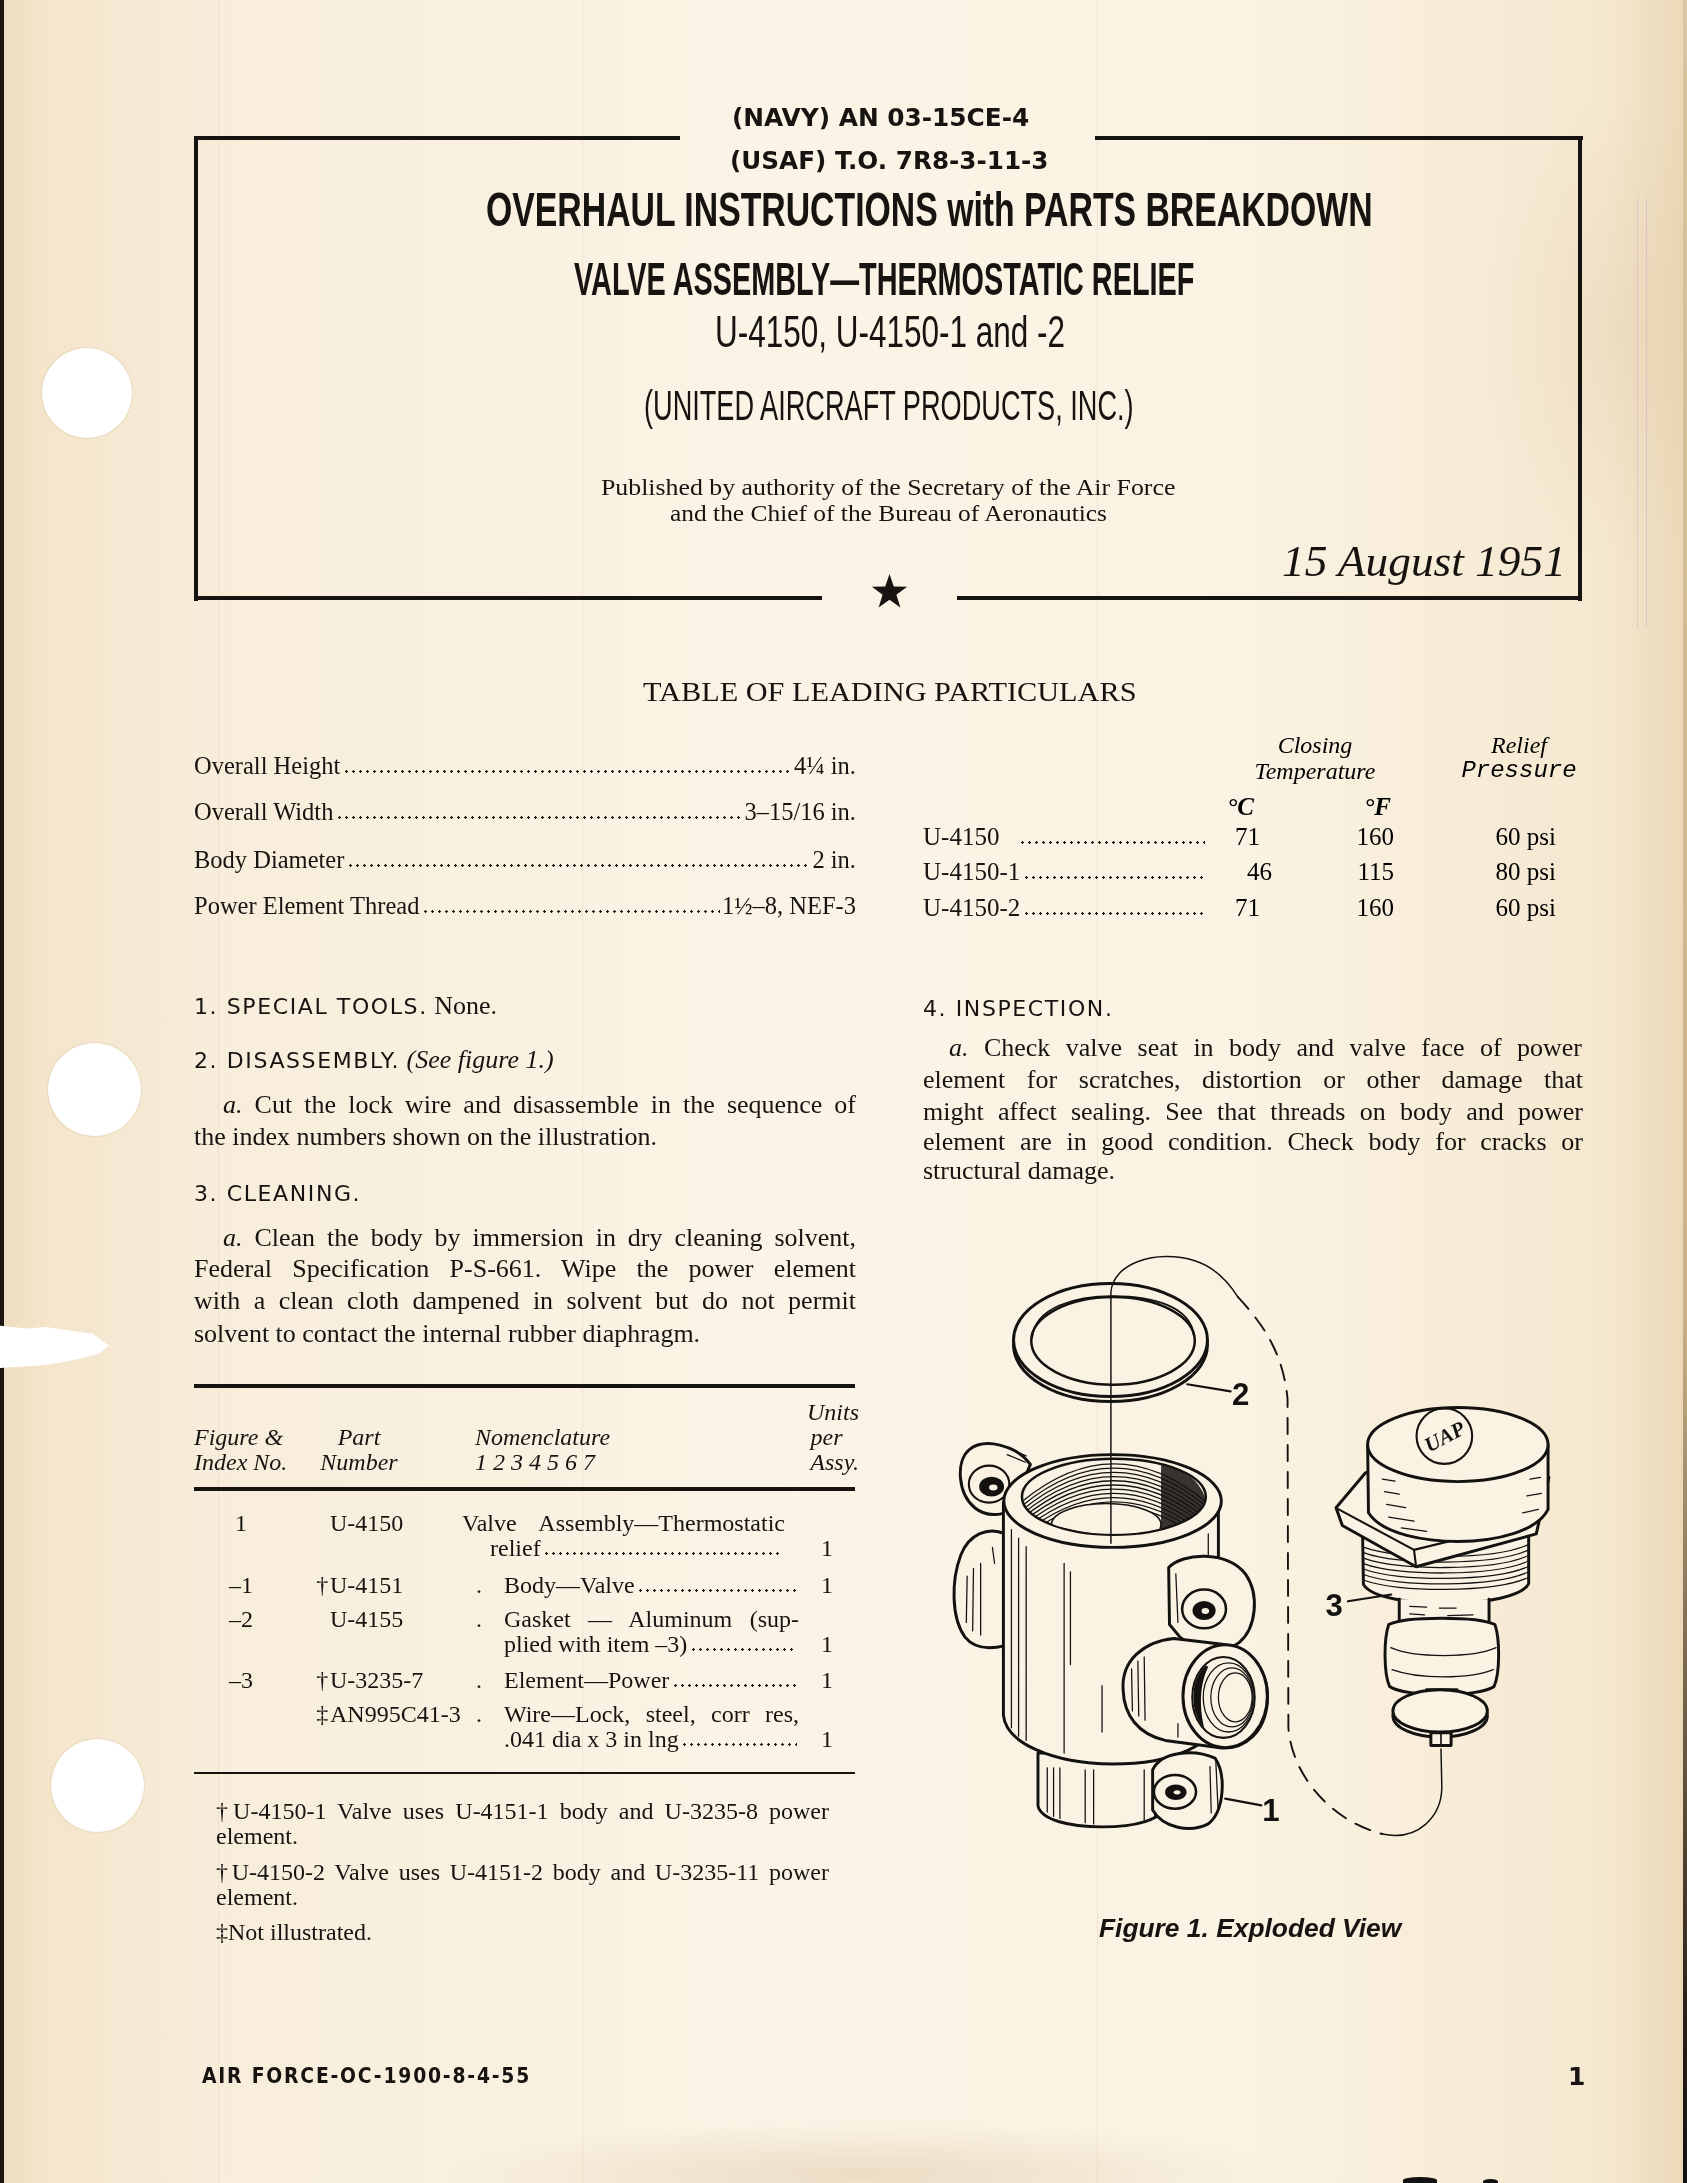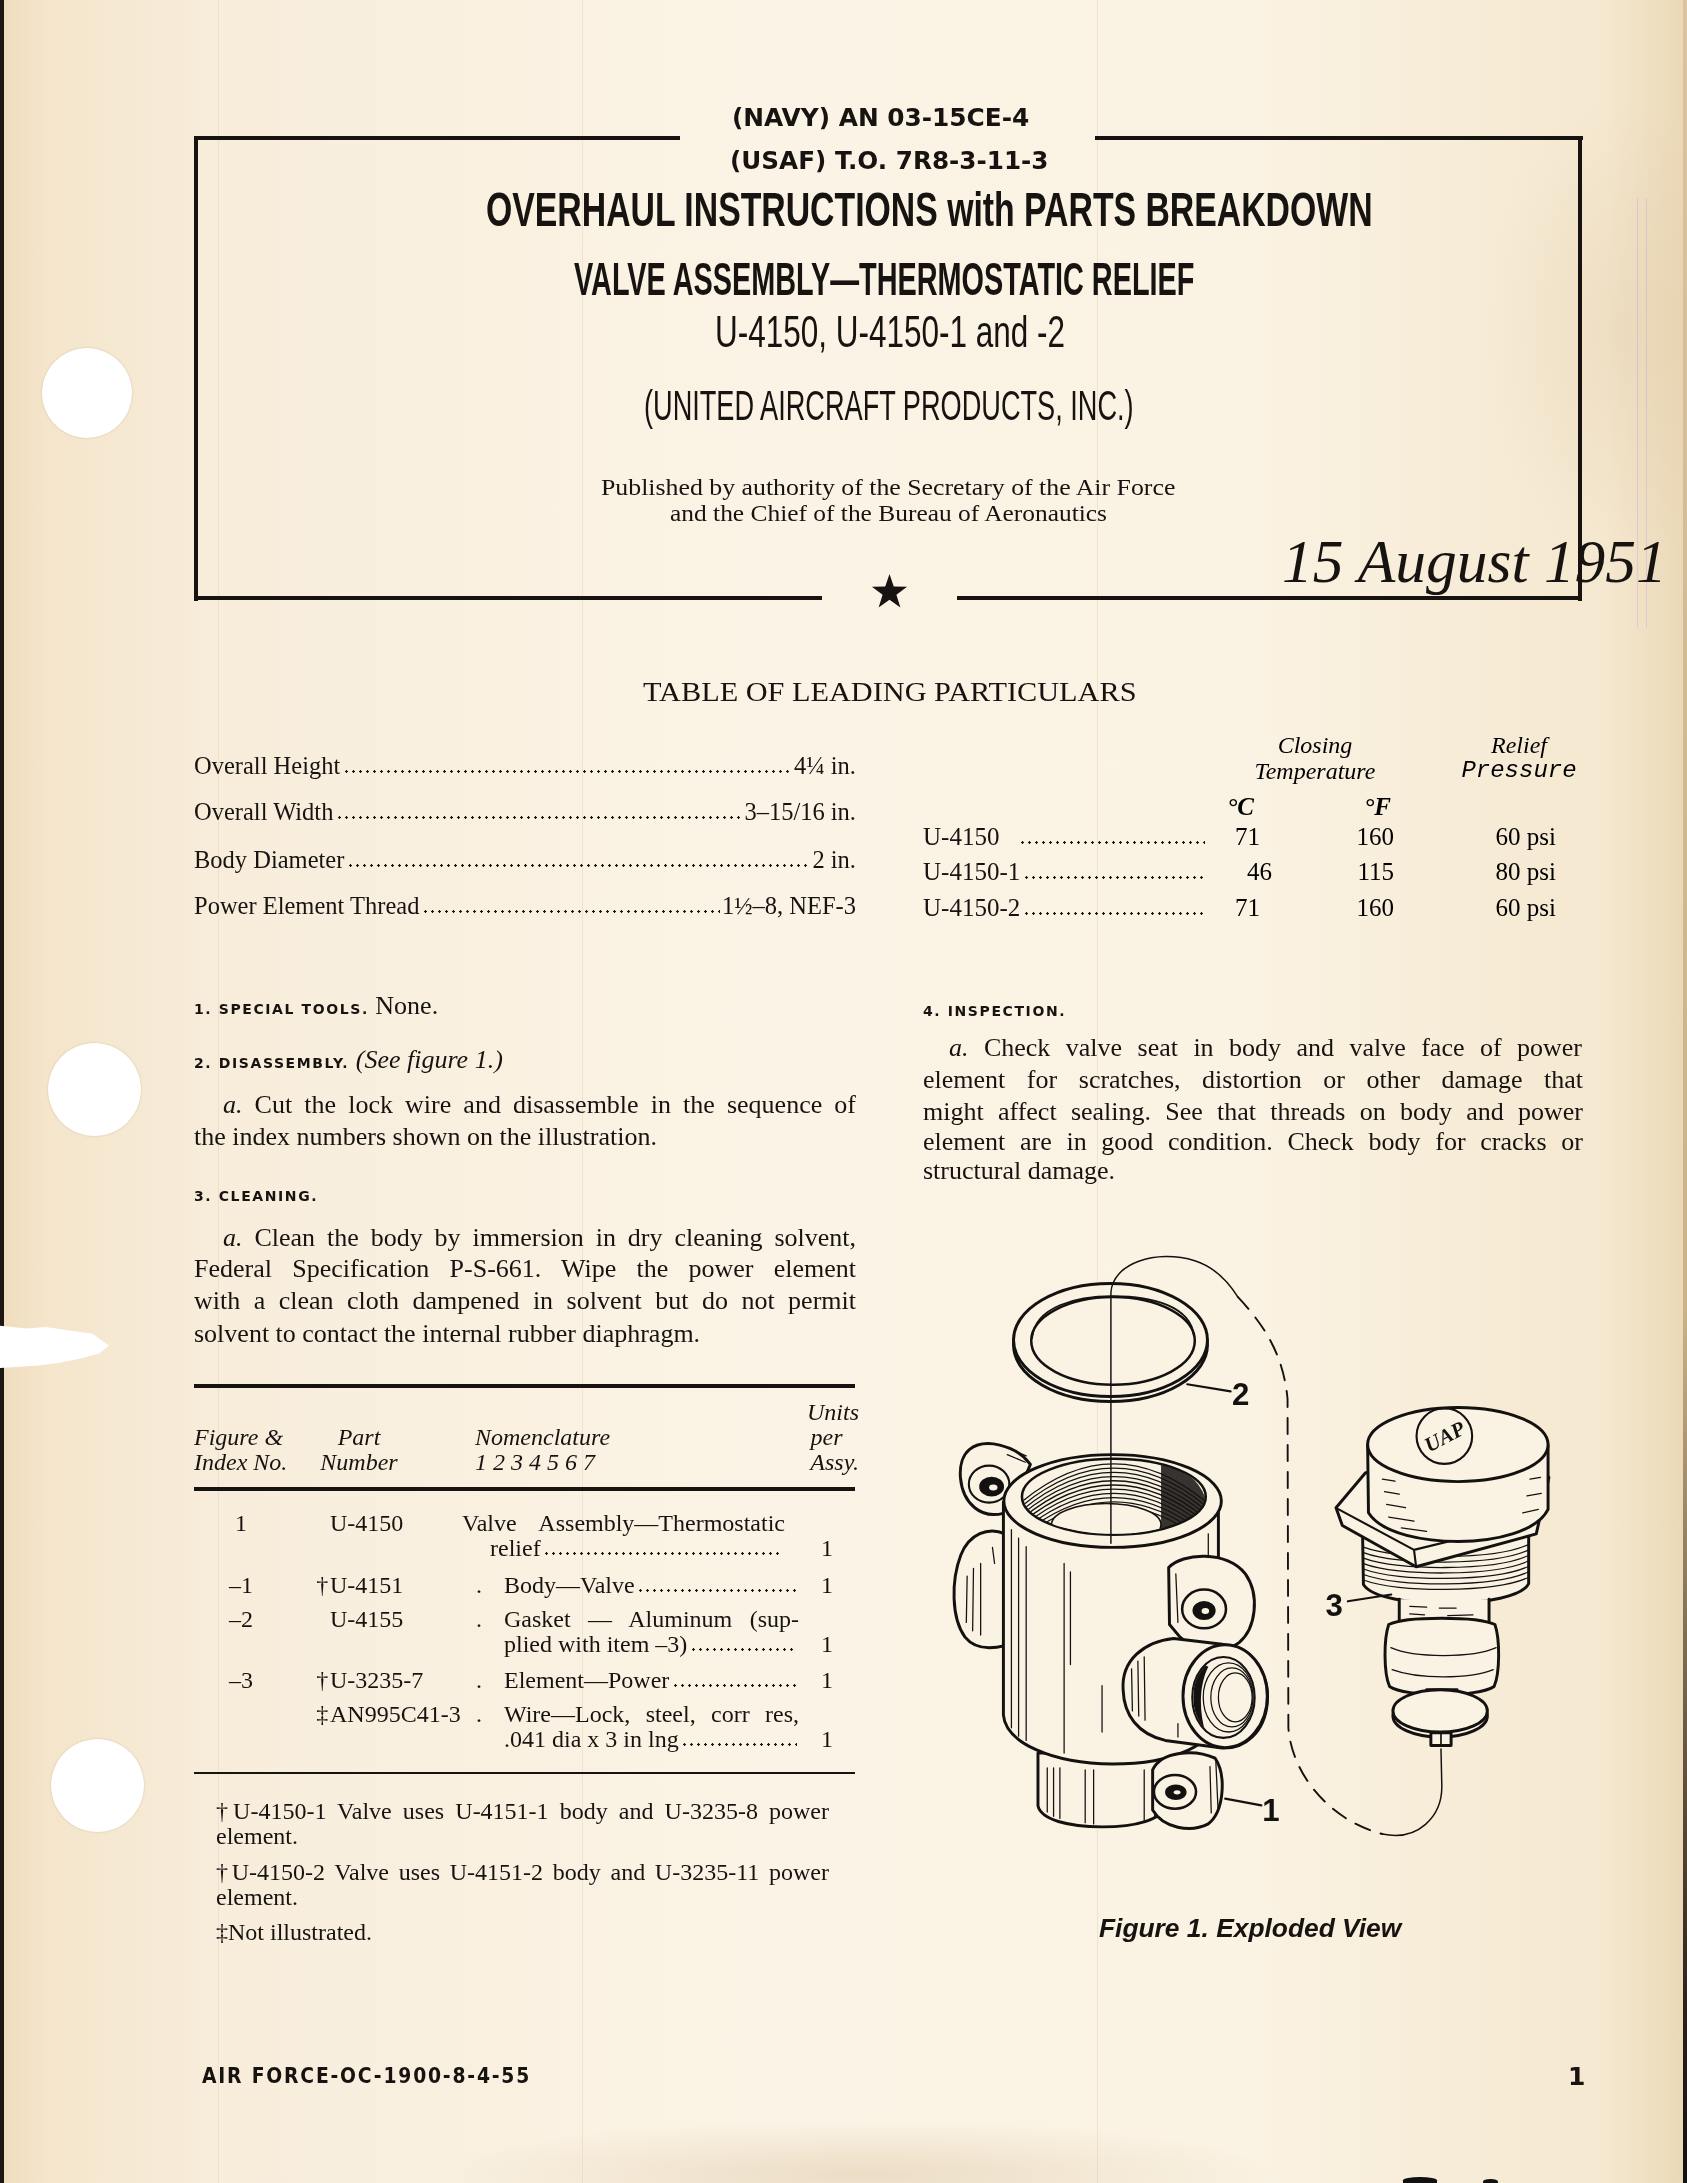--- a/index.html
+++ b/index.html
@@ -39,21 +39,21 @@
     background-image:radial-gradient(circle, #1a1712 1.1px, rgba(0,0,0,0) 1.5px);
     background-size:7px 5.3px; background-repeat:repeat-x; background-position:0 100%;
   }
   .temp-row { display:flex; align-items:baseline; font-family:"Liberation Serif", serif; font-size:25px; line-height:29px; width:284px; }
   .temp-row.first .leader { margin-left:20px; }
   .tval { position:absolute; font-family:"Liberation Serif", serif; font-size:25px; line-height:29px; text-align:right; }
   .thead { position:absolute; width:198px; text-align:center; font-family:"Liberation Serif", serif; font-style:italic; font-size:24px; line-height:26.4px; }
   .tunit { position:absolute; font-family:"Liberation Serif", serif; font-style:italic; font-weight:700; font-size:25px; line-height:29px; text-align:right; }
 
   
-  .sec-head { font-family:"DejaVu Sans", sans-serif; font-weight:700; font-size:14px; letter-spacing:1.6px;margin-top:14px; }
+  .sec-head { font-family:"DejaVu Sans", sans-serif; font-weight:400; font-size:22px; letter-spacing:1.6px;margin-top:14px; }
   .sec-line { font-size:26px; line-height:32px; }
   .body39 { font-family:"Liberation Serif", serif; font-size:26px; }
   .pline { position:absolute; font-family:"Liberation Serif", serif; font-size:26px; line-height:32px; color:#161310; white-space:normal; }
   .pline.just { text-align:justify; text-align-last:justify; }
   .pline .lbl { font-style:italic; }
 
   
   .th { position:absolute; font-family:"Liberation Serif", serif; font-style:italic; font-size:24px; line-height:25px; color:#161310; white-space:nowrap; }
   .prow { position:absolute; width:662px; height:53px; font-family:"Liberation Serif", serif; font-size:24px; line-height:25px; color:#161310; }
   .prow > span { position:absolute; top:0; white-space:nowrap; }
@@ -117,21 +117,21 @@
   </div>
   <div class="abs cond-reg" style="left:644px;top:381px;font-size:42px;line-height:49px;">
     <span class="fit" style="transform: scaleX(0.64622);">(UNITED AIRCRAFT PRODUCTS, INC.)</span>
   </div>
   <div class="abs serif" style="left:601px;top:474px;font-size:23px;line-height:28px;">
     <span class="fit" style="transform: scaleX(1.12258);">Published by authority of the Secretary of the Air Force</span>
   </div>
   <div class="abs serif" style="left:670px;top:500px;font-size:23px;line-height:28px;">
     <span class="fit" style="transform: scaleX(1.10534);">and the Chief of the Bureau of Aeronautics</span>
   </div>
-  <div class="abs serif it" style="left:1282px;top:535px;font-size:61px;line-height:53px;">
+  <div class="abs serif it" style="left:1282px;top:535px;font-size:45px;line-height:53px;">
     <span class="fit" style="transform: scaleX(1.00782);">15 August 1951</span>
   </div>
   <svg class="abs" style="left:871px;top:574px;" width="37" height="37" viewBox="0 0 56 56">
     <polygon points="28,0 34.47,19.1 54.63,19.35 38.46,31.4 44.46,50.65 28,39 11.54,50.65 17.54,31.4 1.37,19.35 21.53,19.1" fill="#161310"></polygon>
   </svg>
 </div>
 
 <div class="abs serif" style="left:643px;top:676px;font-size:26.4px;line-height:32px;">
   <span class="fit" style="transform: scaleX(1.14751);">TABLE OF LEADING PARTICULARS</span>
 </div>

